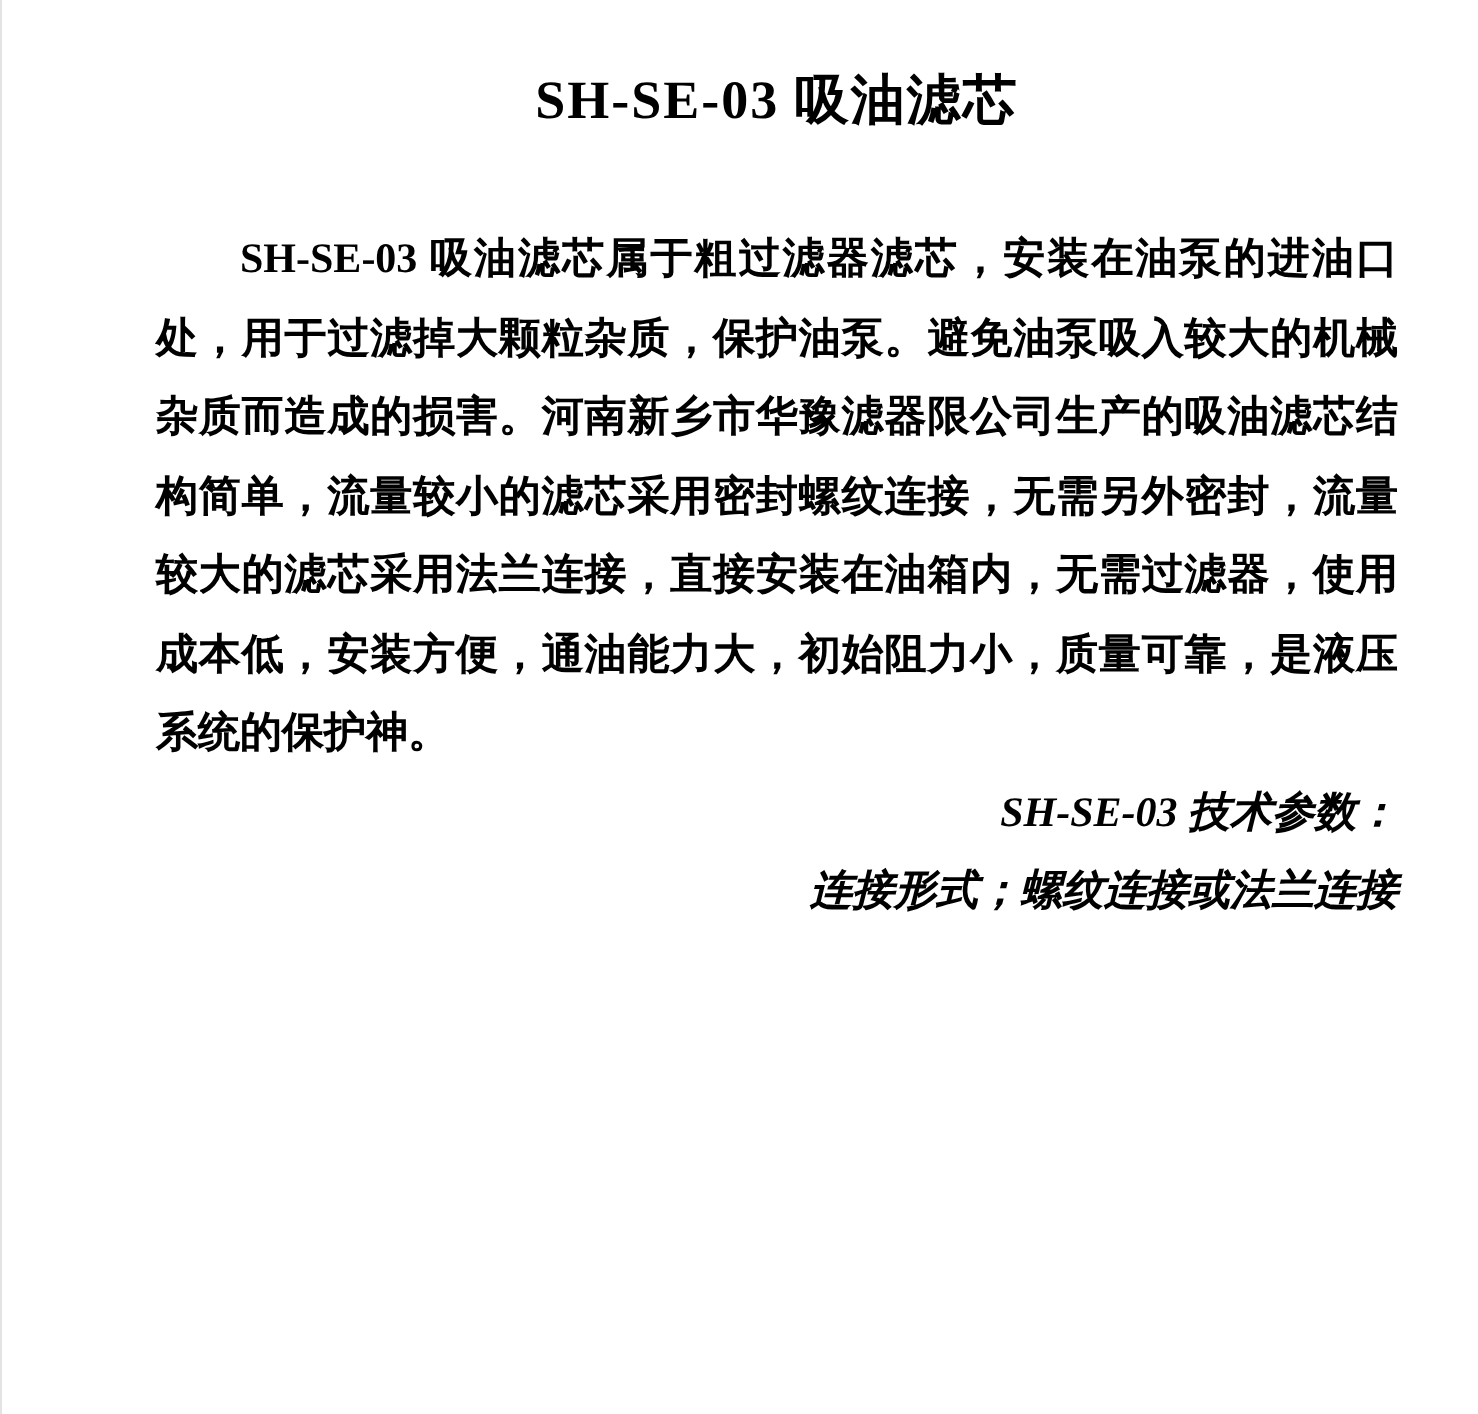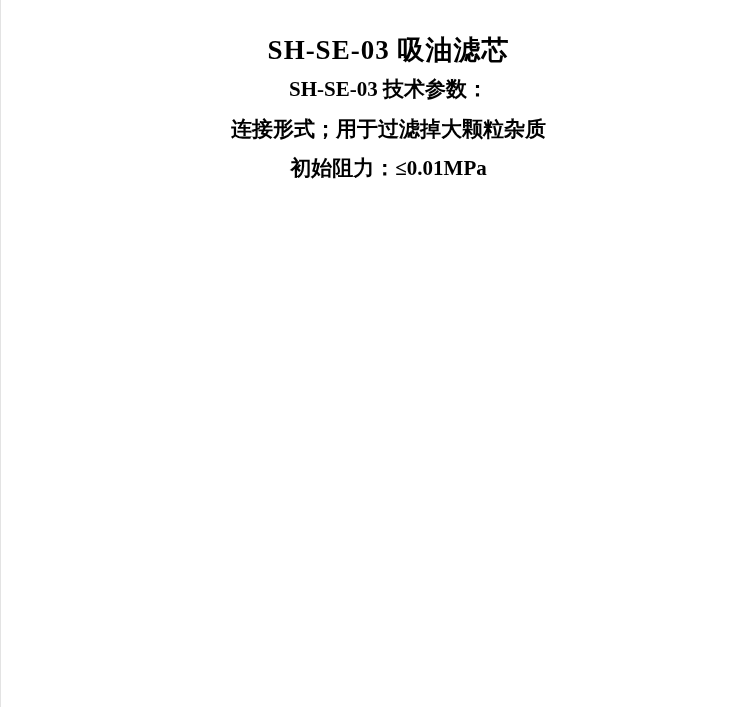--- a/index.html
+++ b/index.html
@@ -36,32 +36,33 @@
     line-height: 39.5px;
   }
   .intro-para {
     margin: 40px 0 0 0;
     text-align: justify;
     text-justify: inter-ideograph;
     text-indent: 2em;
   }
   .spec-line {
     margin: 0;
-    text-align: center;
+    text-align: right;
+    font-style: italic;
   }
 </style>
 </head>
 <body>
 
 <div class="page">
 
   <h1 class="doc-title">SH-SE-03 吸油滤芯</h1>
 
+  <p class="body-text intro-para">SH-SE-03 吸油滤芯属于粗过滤器滤芯，安装在油泵的进油口处，用于过滤掉大颗粒杂质，保护油泵。避免油泵吸入较大的机械杂质而造成的损害。河南新乡市华豫滤器限公司生产的吸油滤芯结构简单，流量较小的滤芯采用密封螺纹连接，无需另外密封，流量较大的滤芯采用法兰连接，直接安装在油箱内，无需过滤器，使用成本低，安装方便，通油能力大，初始阻力小，质量可靠，是液压系统的保护神。</p>
 
   <p class="body-text spec-line">SH-SE-03 技术参数：</p>
 
 
-  <p class="body-text spec-line">连接形式；用于过滤掉大颗粒杂质</p>
+  <p class="body-text spec-line">连接形式；螺纹连接或法兰连接</p>
 
 
-  <p class="body-text spec-line">初始阻力：≤0.01MPa</p>
 
 </div>
 
 </body></html>

